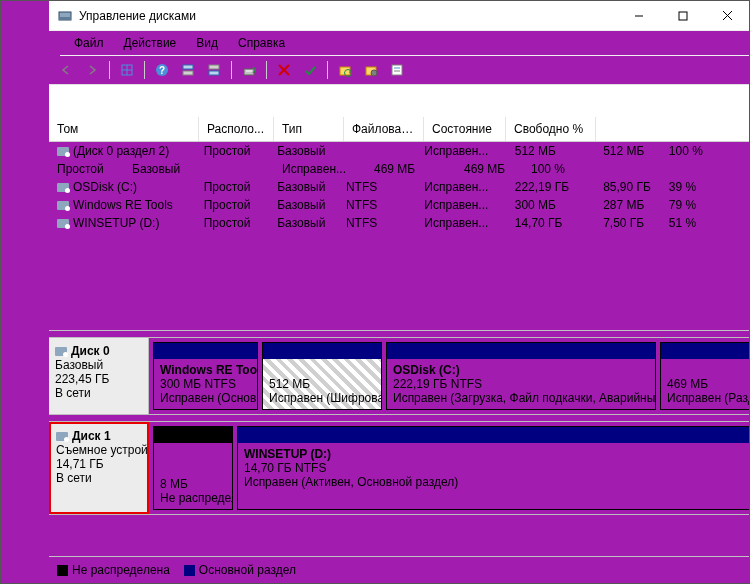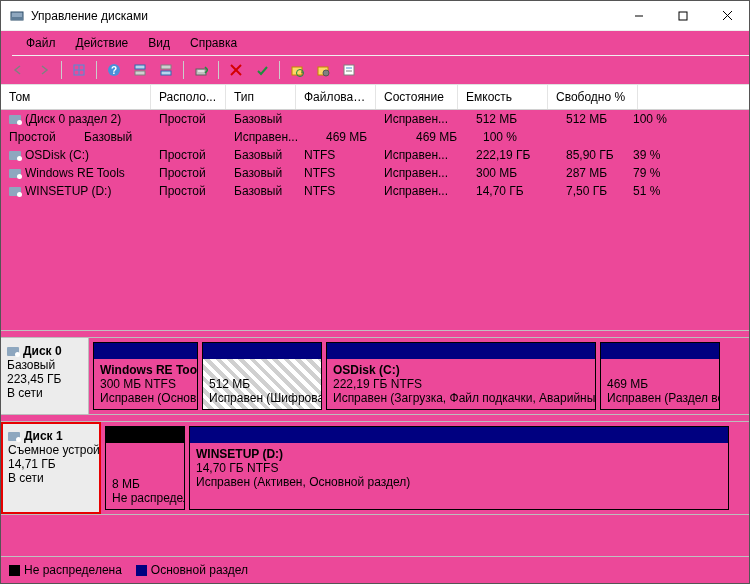--- a/index.html
+++ b/index.html
@@ -1,38 +1,38 @@
 <!DOCTYPE html>
 <html><head>
 <meta charset="utf-8">
 <style>
   * { box-sizing: border-box; }
   html, body { margin:0; padding:0; font-family: "Segoe UI", Tahoma, sans-serif; font-size:12px; color:#000; background:#fff; }
-  .window { width:750px; height:584px; border:1px solid #555; background:#ec4899; display:flex; flex-direction:column; }
+  .window { width:750px; height:584px; border:1px solid #555; background:#a21caf; display:flex; flex-direction:column;padding-left:48px; }
   .titlebar { height:30px; display:flex; align-items:center; justify-content:space-between; padding:0 0 0 8px; background:#fff; border-bottom:1px solid #eee;}
   .titlebar .left { display:flex; align-items:center; gap:6px;}
   .title-text { font-size:12px; }
   .win-controls { display:flex; }
   .win-btn { width:44px; height:30px; display:flex; align-items:center; justify-content:center; }
   .menubar { display:flex; gap:4px; padding:3px 6px; border-bottom:1px solid #f0f0f0;margin-left:11px;}
   .menu-item { padding:2px 8px; }
   .toolbar { display:flex; align-items:center; gap:4px; padding:3px 6px; border-bottom:1px solid #e0e0e0;}
   .tb-btn { width:22px; height:22px; display:flex; align-items:center; justify-content:center; border:1px solid transparent; border-radius:2px;}
   .tb-sep { width:1px; height:18px; background:#ccc; margin:0 2px;}
   .table-wrap { border-bottom:1px solid #c0c0c0; height:246px; overflow:hidden; display:flex; flex-direction:column;}
   .thead { display:flex; background:#fff; border-bottom:1px solid #d0d0d0; }
-  .th { padding:5px 8px; border-right:1px solid #e4e4e4; font-size:12px; background:#fff; position:relative; overflow:hidden; white-space:nowrap; text-overflow:ellipsis;}
+  .th { padding:5px 8px; border-right:1px solid #e4e4e4; font-size:12px; background:#fff; position:relative; overflow:hidden; white-space:nowrap; text-overflow:ellipsis;margin-top:32px;}
   .tbody { flex:1; overflow:auto;}
   .tr { display:flex; }
   .td { padding:2px 8px; font-size:12px; white-space:nowrap; overflow:hidden; text-overflow:ellipsis;}
   .c0{width:150px;} .c1{width:75px;} .c2{width:70px;} .c3{width:80px;} .c4{width:82px;} .c5{width:90px;float:right;} .c6{width:77px;} .c7{width:90px;}
   .td.c5,.td.c6 { text-align:left; padding-left:18px;}
   .disk-map { flex:1; overflow:hidden; display:flex; flex-direction:column;}
   .disk-row { display:flex; border-bottom:1px solid #bdbdbd; border-top:1px solid #bdbdbd; margin-top:6px;}
-  .disk-label { width:88px; background:#ececec; padding:6px 6px; border-right:1px solid #bdbdbd; position:relative; overflow:hidden; white-space:nowrap;}
+  .disk-label { width:100px; background:#ececec; padding:6px 6px; border-right:1px solid #bdbdbd; position:relative; overflow:hidden; white-space:nowrap;}
   .disk-label.highlight { border:2px solid #e60000; padding:5px 5px; width:100px;}
   .disk-lanes { flex:1; display:flex; gap:4px; padding:4px; overflow:hidden;}
   .part { flex:0 0 auto; border:1px solid #000; display:flex; flex-direction:column; overflow:hidden;}
   .part .bar { height:16px; background:#000080;}
   .part .bar.black { background:#000;}
   .part .body { padding:4px 6px; font-size:12px; white-space:nowrap; overflow:hidden;}
   .part .body b{font-weight:bold;}
   .hatched .body { background: repeating-linear-gradient(45deg,#fff,#fff 4px,#d0d0d0 4px,#d0d0d0 8px);}
   .legend { border-top:1px solid #c0c0c0; padding:6px 8px; display:flex; gap:14px; align-items:center; font-size:12px;}
   .swatch { width:11px; height:11px; display:inline-block; margin-right:4px; vertical-align:middle;}
@@ -164,21 +164,20 @@
       </div>
   </div>
 
   <div class="table-wrap">
     <div class="thead">
         <div class="th c0">Том</div>
         <div class="th c1">Располо...</div>
         <div class="th c2">Тип</div>
         <div class="th c3">Файловая с...</div>
         <div class="th c4">Состояние</div>
-        <div class="th c5">Емкость</div>
         <div class="th c7">Свободно %</div>
       </div>
     <div class="tbody">
         <div class="tr">
           <div class="td c0"><span class="vol-icon"></span>(Диск 0 раздел 2)</div>
           <div class="td c1">Простой</div>
           <div class="td c2">Базовый</div>
           <div class="td c3"></div>
           <div class="td c4">Исправен...</div>
           <div class="td c5">512 МБ</div>

